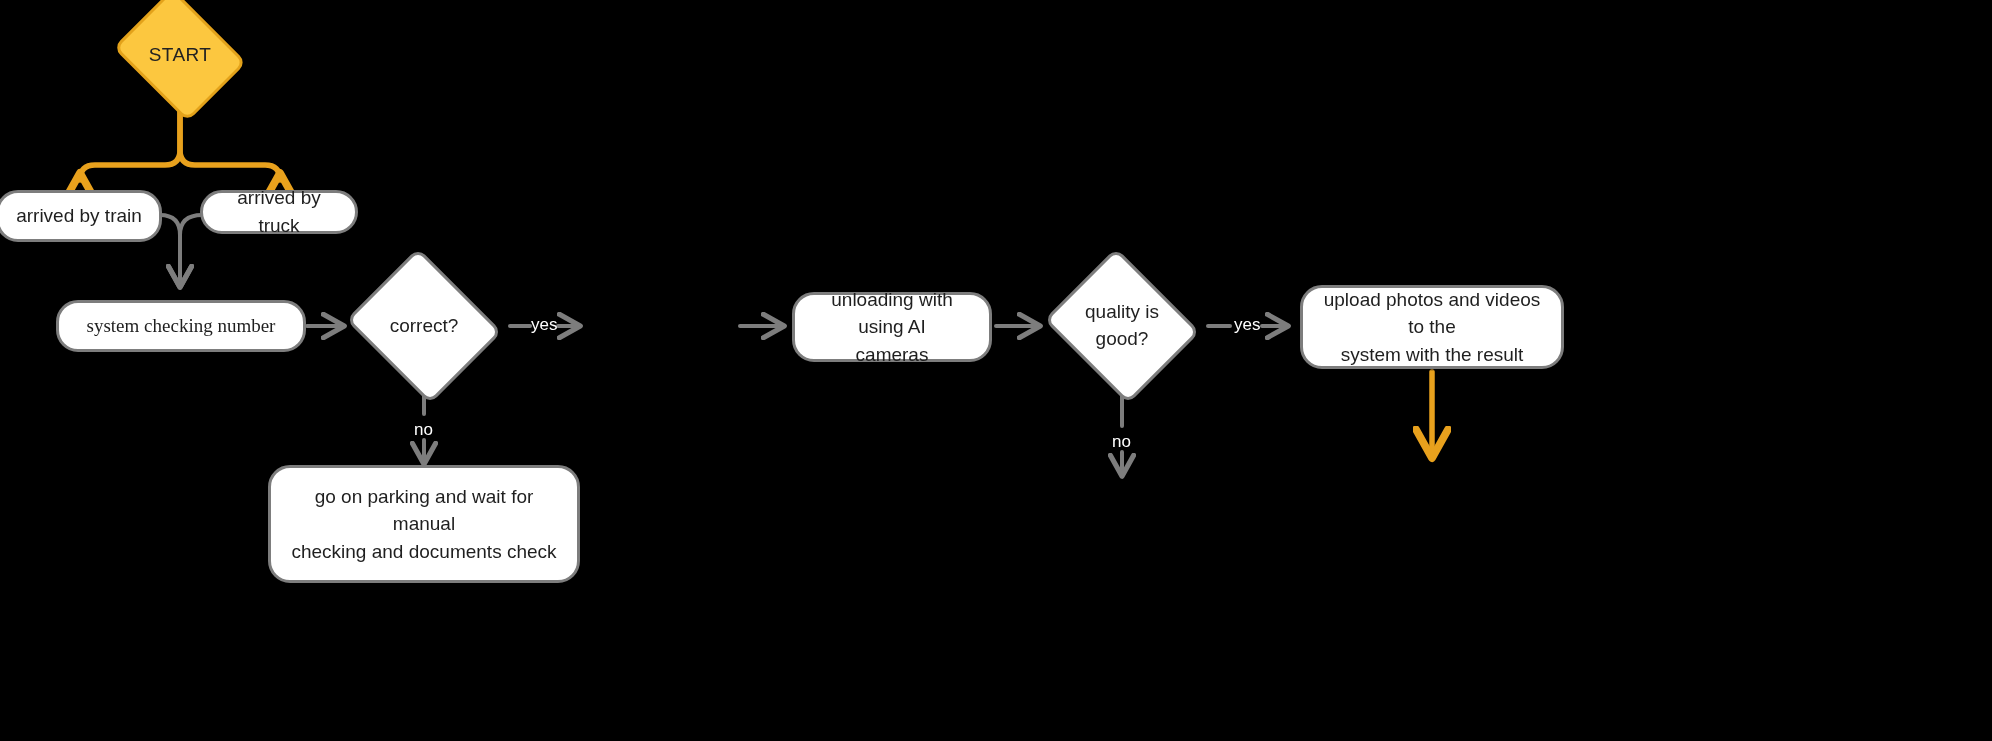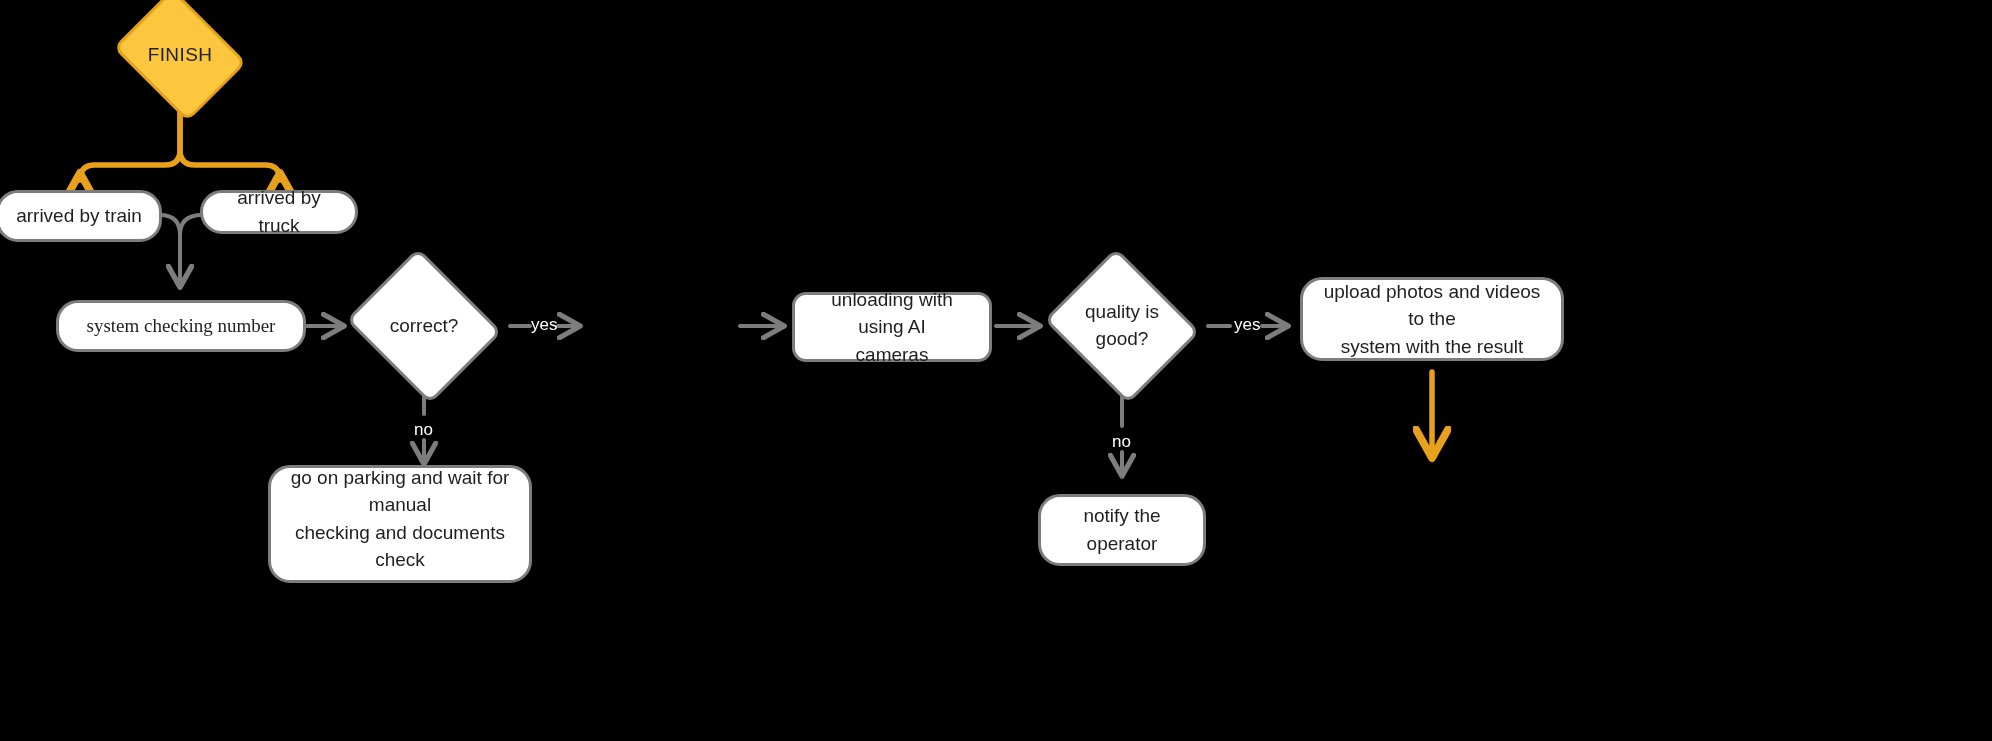--- a/index.html
+++ b/index.html
@@ -115,63 +115,59 @@
     <path d="M1262,326 L1286,326" fill="none" stroke="#7d7d7d" stroke-width="4" stroke-linecap="round" marker-end="url(#arrowGray)"></path>
 
     <path d="M1122,394 L1122,426" fill="none" stroke="#7d7d7d" stroke-width="4" stroke-linecap="round"></path>
     <path d="M1122,452 L1122,474" fill="none" stroke="#7d7d7d" stroke-width="4" stroke-linecap="round" marker-end="url(#arrowGray)"></path>
 
     <path d="M1432,372 L1432,455" fill="none" stroke="#e8a11d" stroke-width="5.5" stroke-linecap="round" marker-end="url(#arrowGold)"></path>
   </svg>
 
   <div class="node diamond terminal" style="left:110px;top:0px;width:140px;height:110px;">
     <span class="dshape"></span>
-    <span class="dlabel">FINISH</span>
+    <span class="dlabel">START</span>
   </div>
 
   <div class="node rect" style="left:-4px;top:190px;width:166px;height:52px;">
     <span class="txt">arrived by train</span>
   </div>
 
   <div class="node rect" style="left:200px;top:190px;width:158px;height:44px;">
     <span class="txt">arrived by truck</span>
   </div>
 
   <div class="node rect" style="left:56px;top:300px;width:250px;height:52px;font-family:Liberation Serif, serif;">
     <span class="txt">system checking number</span>
   </div>
 
   <div class="node diamond" style="left:344px;top:258px;width:160px;height:136px;">
     <span class="dshape"></span>
     <span class="dlabel">correct?</span>
   </div>
 
-  <div class="node rect" style="left:268px;top:465px;width:264px;height:118px;align-items:flex-end;">
+  <div class="node rect" style="left:268px;top:465px;width:312px;height:118px;">
     <span class="txt">go on parking and wait for manual
 checking and documents check</span>
   </div>
 
 
-  <div class="node rect" style="left:792px;top:292px;width:200px;height:70px;border-radius:14px;">
+  <div class="node rect" style="left:792px;top:292px;width:200px;height:70px;">
     <span class="txt">unloading with using AI
 cameras</span>
   </div>
 
   <div class="node diamond" style="left:1042px;top:258px;width:160px;height:136px;align-items:center;">
     <span class="dshape"></span>
     <span class="dlabel">quality is
 good?</span>
   </div>
 
-  <div class="node rect" style="left:1038px;top:494px;width:168px;height:72px;">
-    <span class="txt">notify the
-operator</span>
-  </div>
 
-  <div class="node rect" style="left:1300px;top:277px;width:264px;height:84px;align-items:center;">
+  <div class="node rect" style="left:1300px;top:285px;width:264px;height:84px;align-items:center;">
     <span class="txt">upload photos and videos to the
 system with the result</span>
   </div>
 
 
   <div class="edge-label" style="left:531px;top:315px;">yes</div>
   <div class="edge-label" style="left:414px;top:420px;">no</div>
   <div class="edge-label" style="left:1234px;top:315px;">yes</div>
   <div class="edge-label" style="left:1112px;top:432px;">no</div>
 

